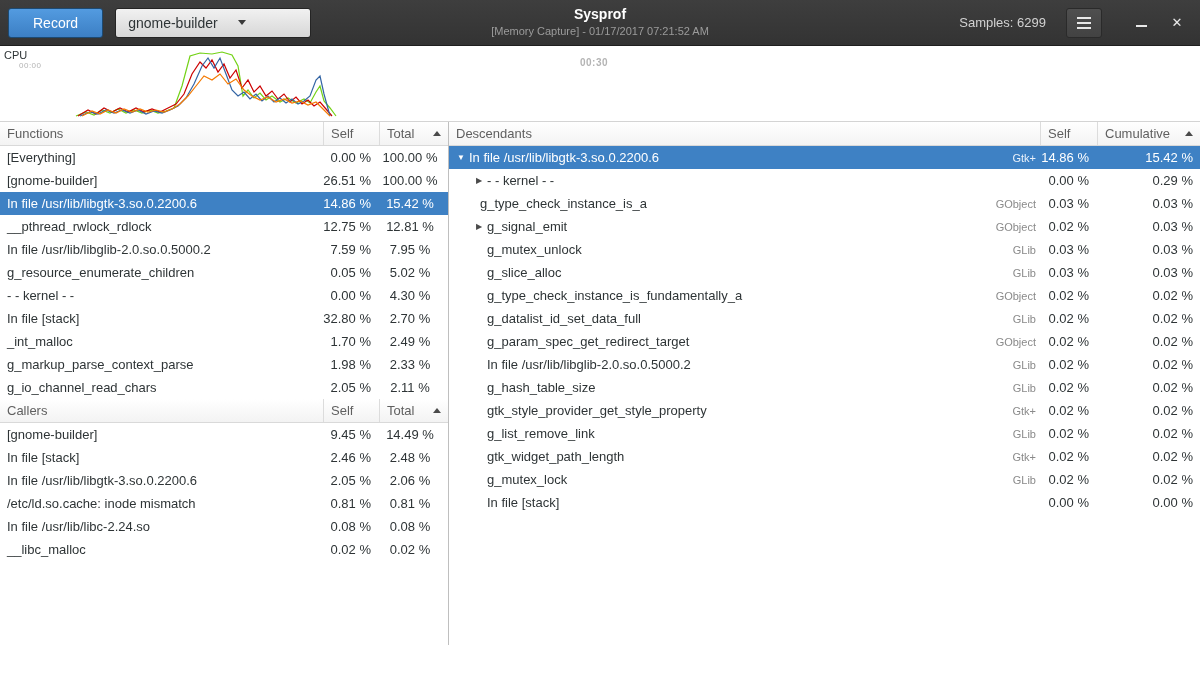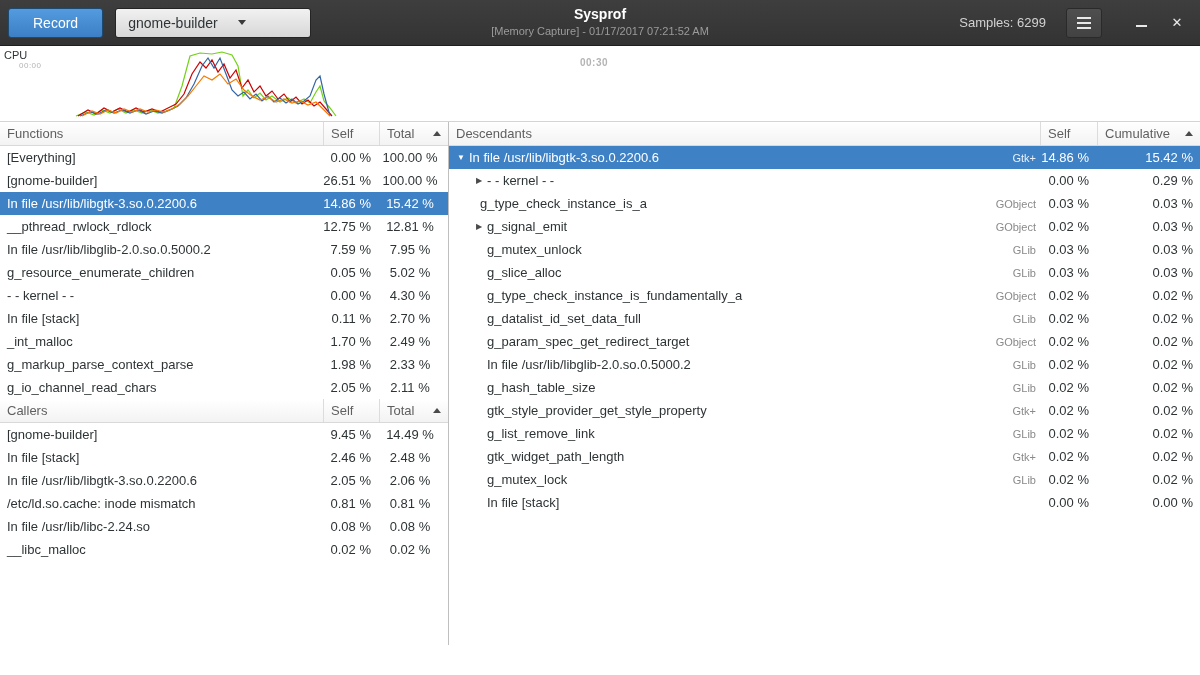--- a/index.html
+++ b/index.html
@@ -168,21 +168,21 @@
             <span class="c-self">0.05 %</span>
             <span class="c-total">5.02 %</span>
           </div>
           <div class="trow">
             <span class="c-name">- - kernel - -</span>
             <span class="c-self">0.00 %</span>
             <span class="c-total">4.30 %</span>
           </div>
           <div class="trow">
             <span class="c-name">In file [stack]</span>
-            <span class="c-self">0.11 %</span>
+            <span class="c-self">32.80 %</span>
             <span class="c-total">2.70 %</span>
           </div>
           <div class="trow">
             <span class="c-name">_int_malloc</span>
             <span class="c-self">1.70 %</span>
             <span class="c-total">2.49 %</span>
           </div>
           <div class="trow">
             <span class="c-name">g_markup_parse_context_parse</span>
             <span class="c-self">1.98 %</span>

